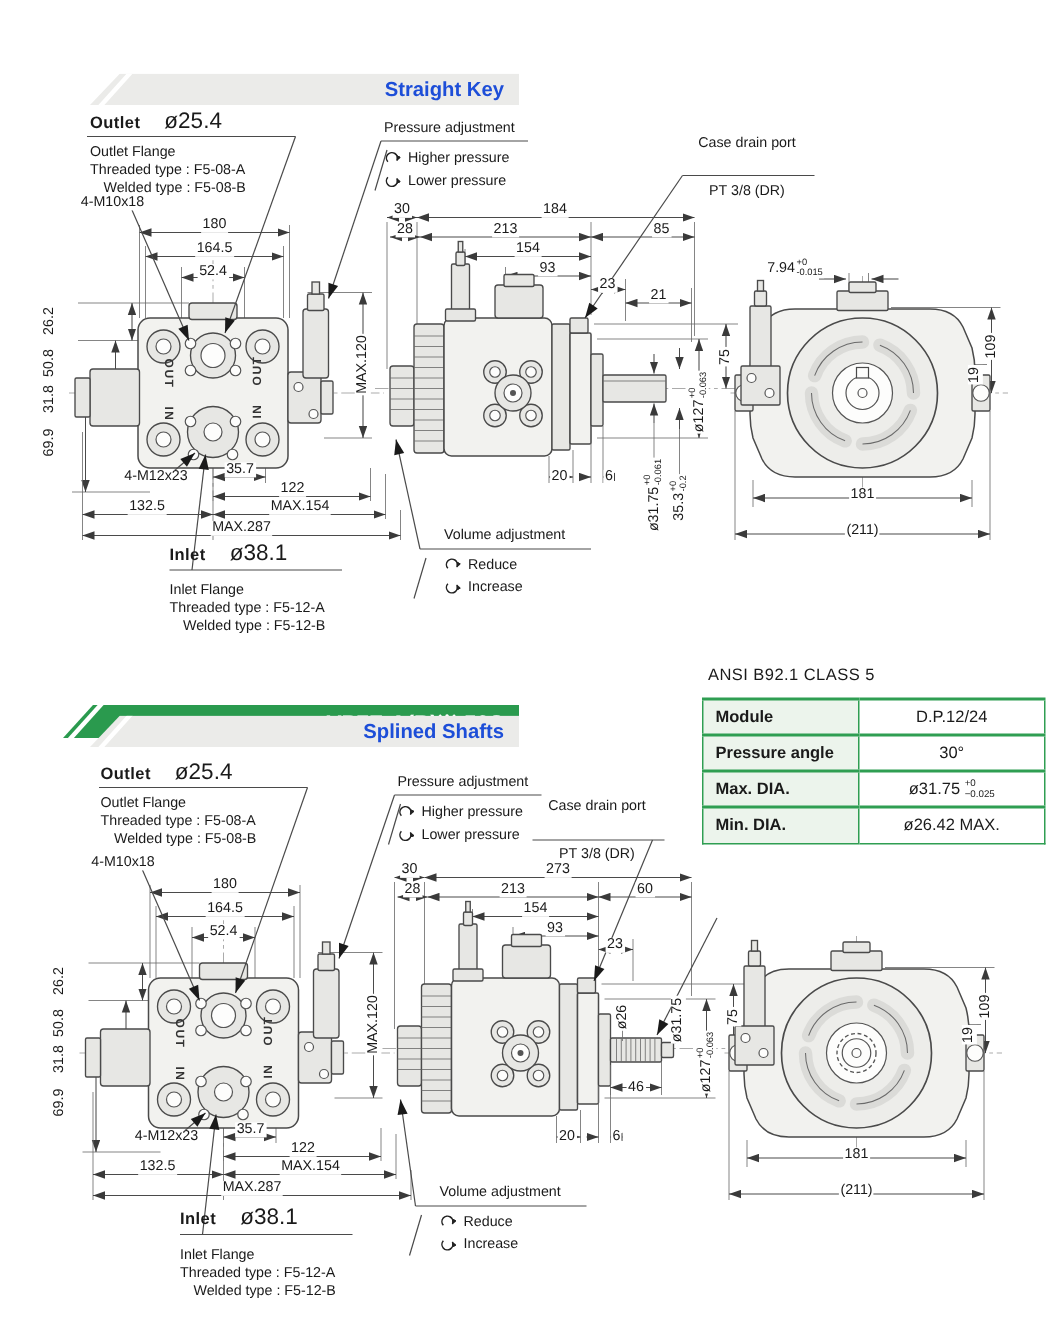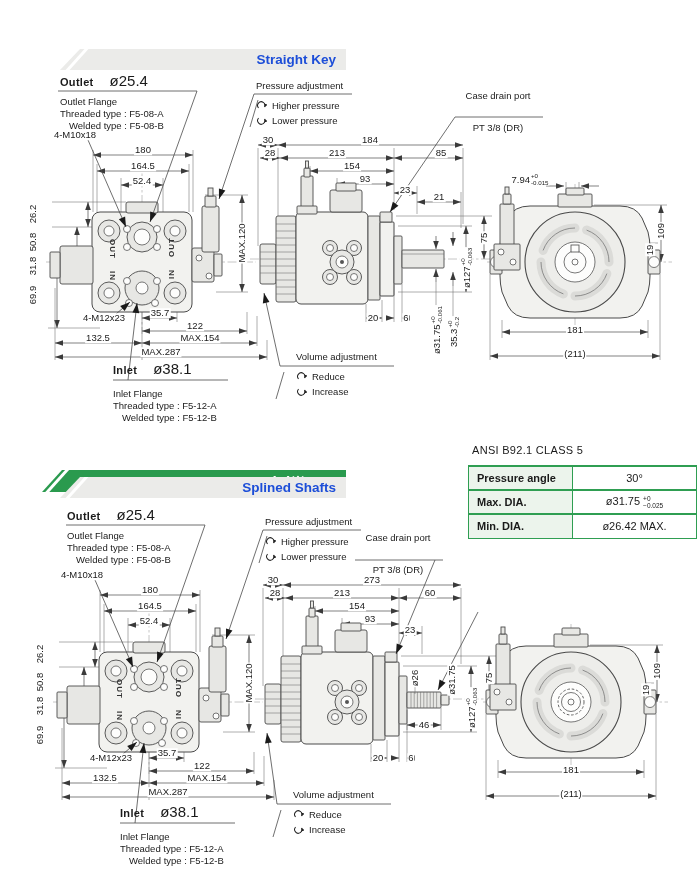--- a/index.html
+++ b/index.html
@@ -817,20 +817,24 @@
   </div>
   <div class="bnr gray" style="top:37px">
     <span>Splined Shafts</span>
   </div>
 
   <div class="spec">
     <div class="spec-hd">ANSI B92.1 CLASS 5</div>
     <table class="spec-t">
         <tbody>
           <tr>
+            <th>Module</th>
+            <td><span>D.P.12/24</span></td>
+          </tr>
+          <tr>
             <th>Pressure angle</th>
             <td><span>30°</span></td>
           </tr>
           <tr>
             <th>Max. DIA.</th>
             <td><span>ø31.75</span><span class="tolr">
                 <span>+0</span>
                 <span>−0.025</span>
               </span></td>
           </tr>

